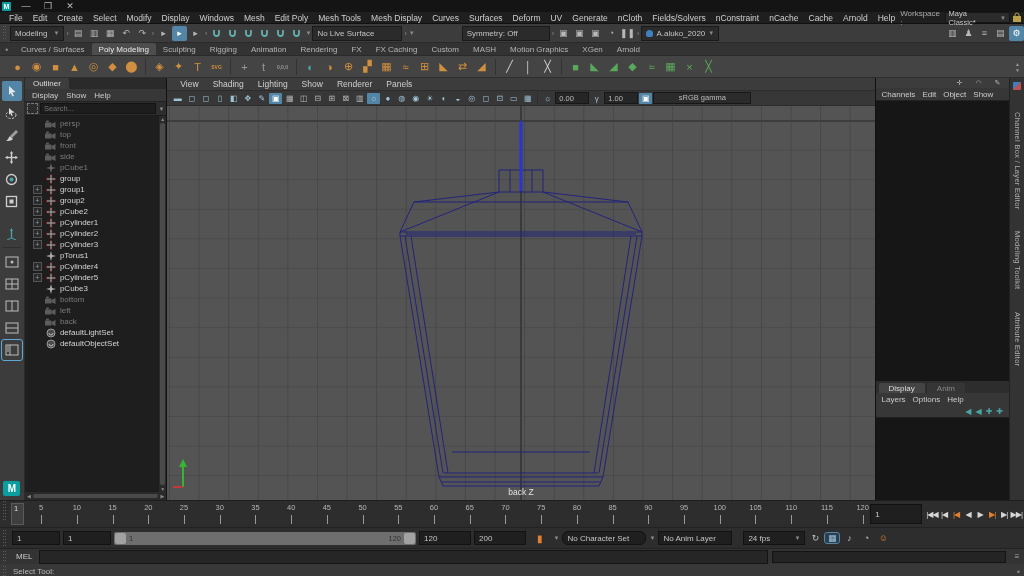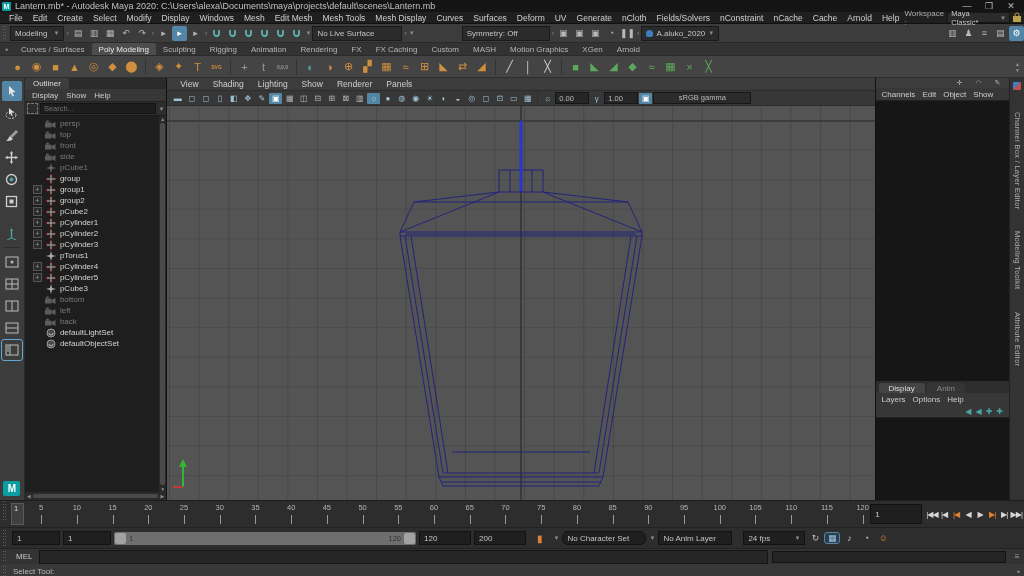--- a/index.html
+++ b/index.html
@@ -173,37 +173,36 @@
   .helpline{height:15px;background:#383838;display:flex;align-items:center;gap:4px;font-size:8px;color:#bbb;position:relative;}
   .hl-ico{margin-left:auto;margin-right:4px;color:#999;font-size:8px;}
 </style>
 </head>
 <body>
 
 <div id="app">
 
   <div class="row titlebar">
     <span class="maya-badge">M</span>
-    <span class="title-text">Lantern.mb* - Autodesk Maya 2020: C:\Users\alexa\Documents\maya\projects\default\scenes\Lantern.mb</span>
     <span class="win-btn">—</span>
     <span class="win-btn">❒</span>
     <span class="win-btn">✕</span>
   </div>
 
   <div class="row menubar">
     <div class="menus" id="main-menus">
         <span class="menu-item">File</span>
         <span class="menu-item">Edit</span>
         <span class="menu-item">Create</span>
         <span class="menu-item">Select</span>
         <span class="menu-item">Modify</span>
         <span class="menu-item">Display</span>
         <span class="menu-item">Windows</span>
         <span class="menu-item">Mesh</span>
-        <span class="menu-item">Edit Mesh</span>
+        <span class="menu-item">Edit Poly</span>
         <span class="menu-item">Mesh Tools</span>
         <span class="menu-item">Mesh Display</span>
         <span class="menu-item">Curves</span>
         <span class="menu-item">Surfaces</span>
         <span class="menu-item">Deform</span>
         <span class="menu-item">UV</span>
         <span class="menu-item">Generate</span>
         <span class="menu-item">nCloth</span>
         <span class="menu-item">Fields/Solvers</span>
         <span class="menu-item">nConstraint</span>
@@ -850,20 +849,21 @@
             <line x1="272" y1="371" x2="276" y2="380"></line>
               <line x1="436" y1="371" x2="432" y2="380"></line>
           </g>
           <rect x="352.5" y="15" width="3" height="70" fill="#2a35cf"></rect>
         </svg>
         <svg class="gizmo" width="26" height="32">
           <polygon points="6,9 14,9 10,1" fill="#35b535"></polygon>
           <line x1="10" y1="9" x2="10" y2="29" stroke="#35b535" stroke-width="2"></line>
           <line x1="10" y1="29" x2="0" y2="29" stroke="#c03a3a" stroke-width="2"></line>
         </svg>
+        <div class="cam-label">back Z</div>
       </div>
     </div>
 
     <div class="channelbox">
       <div class="cb-topicons" id="cb-topicons">
           <span class="sl-ico" style="font-size: 7px;">✛</span>
           <span class="sl-ico" style="font-size: 7px;">◠</span>
           <span class="sl-ico" style="font-size: 7px;">✎</span>
         </div>
       <div class="cb-menus" id="cb-menus">

